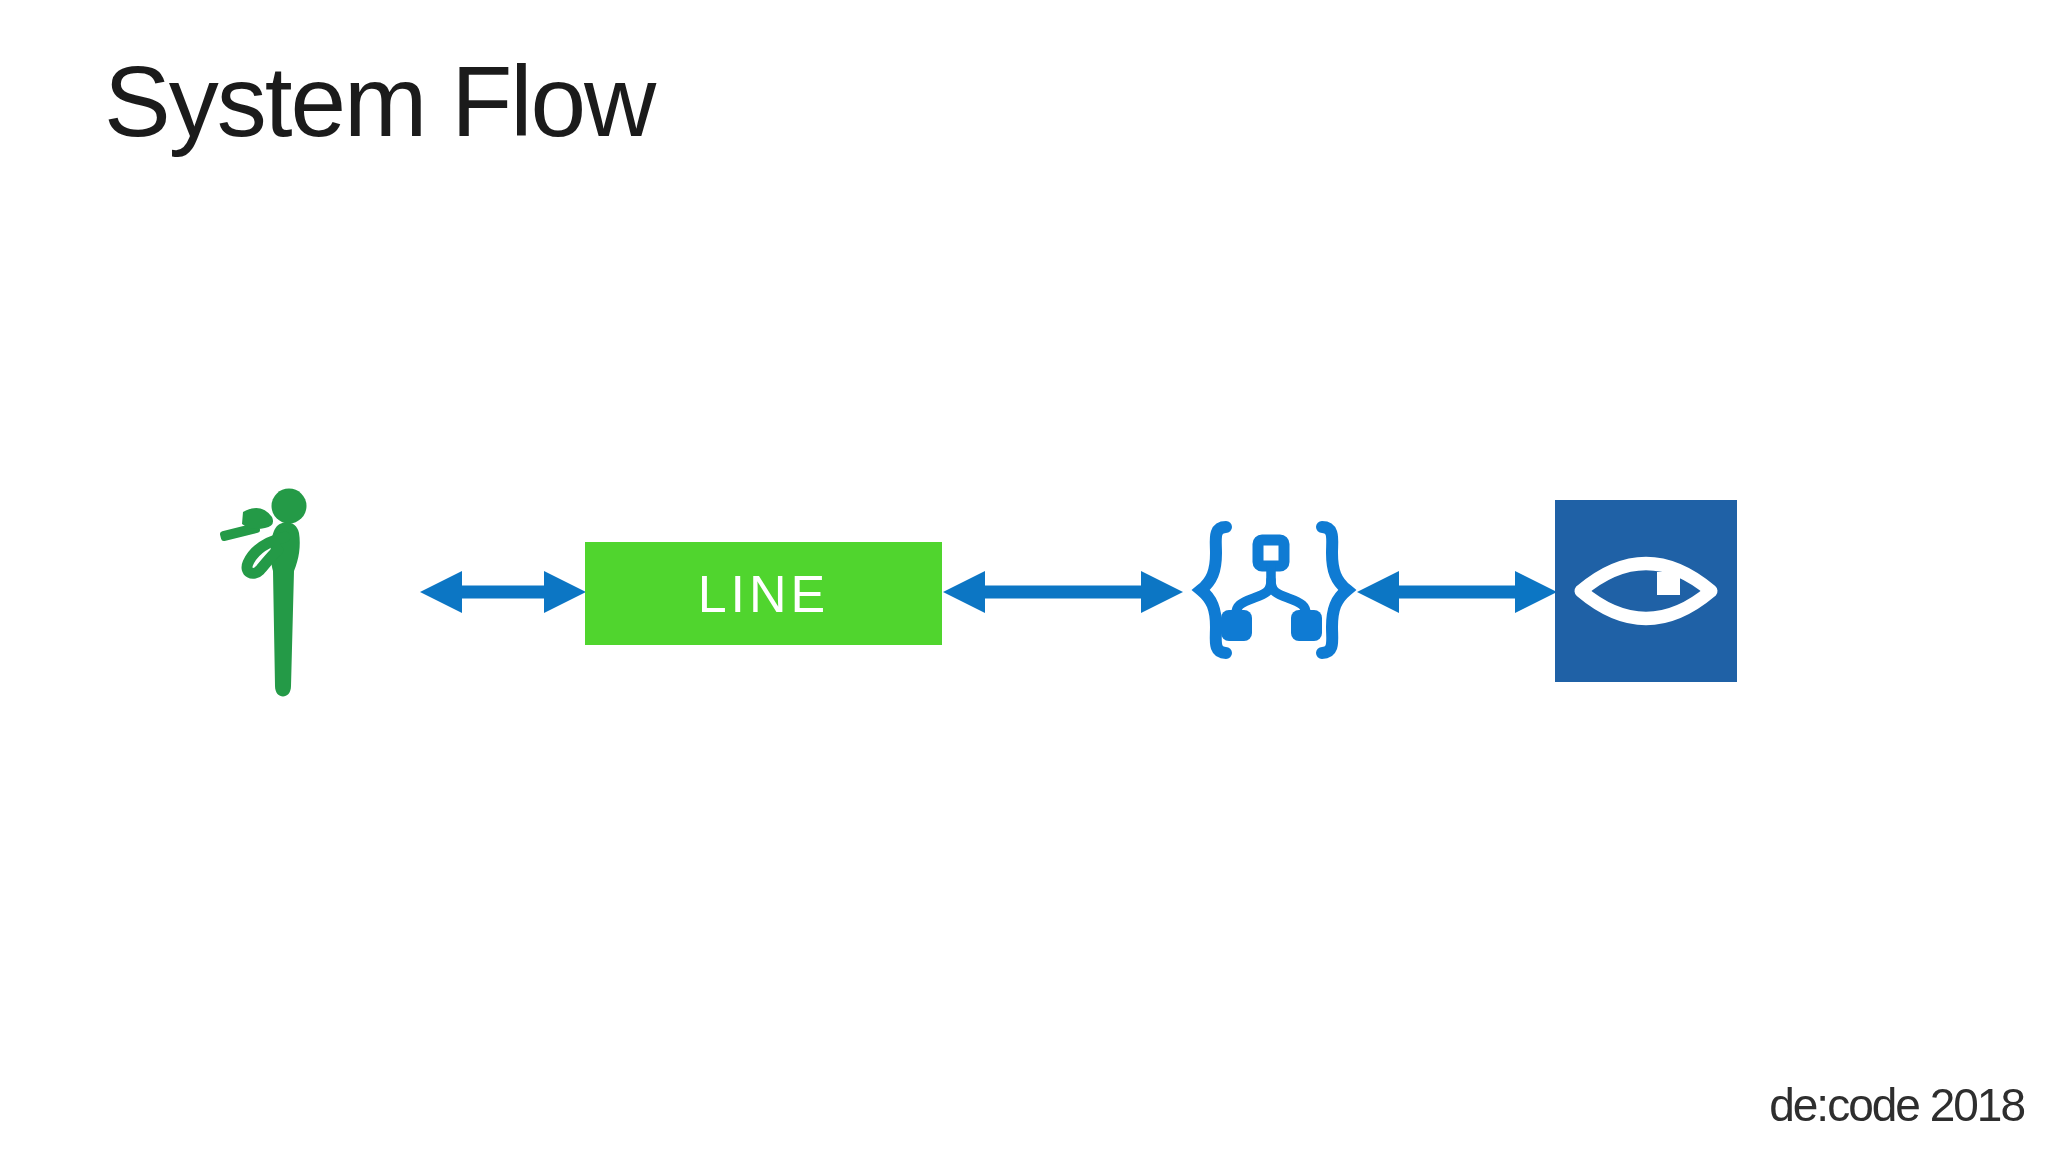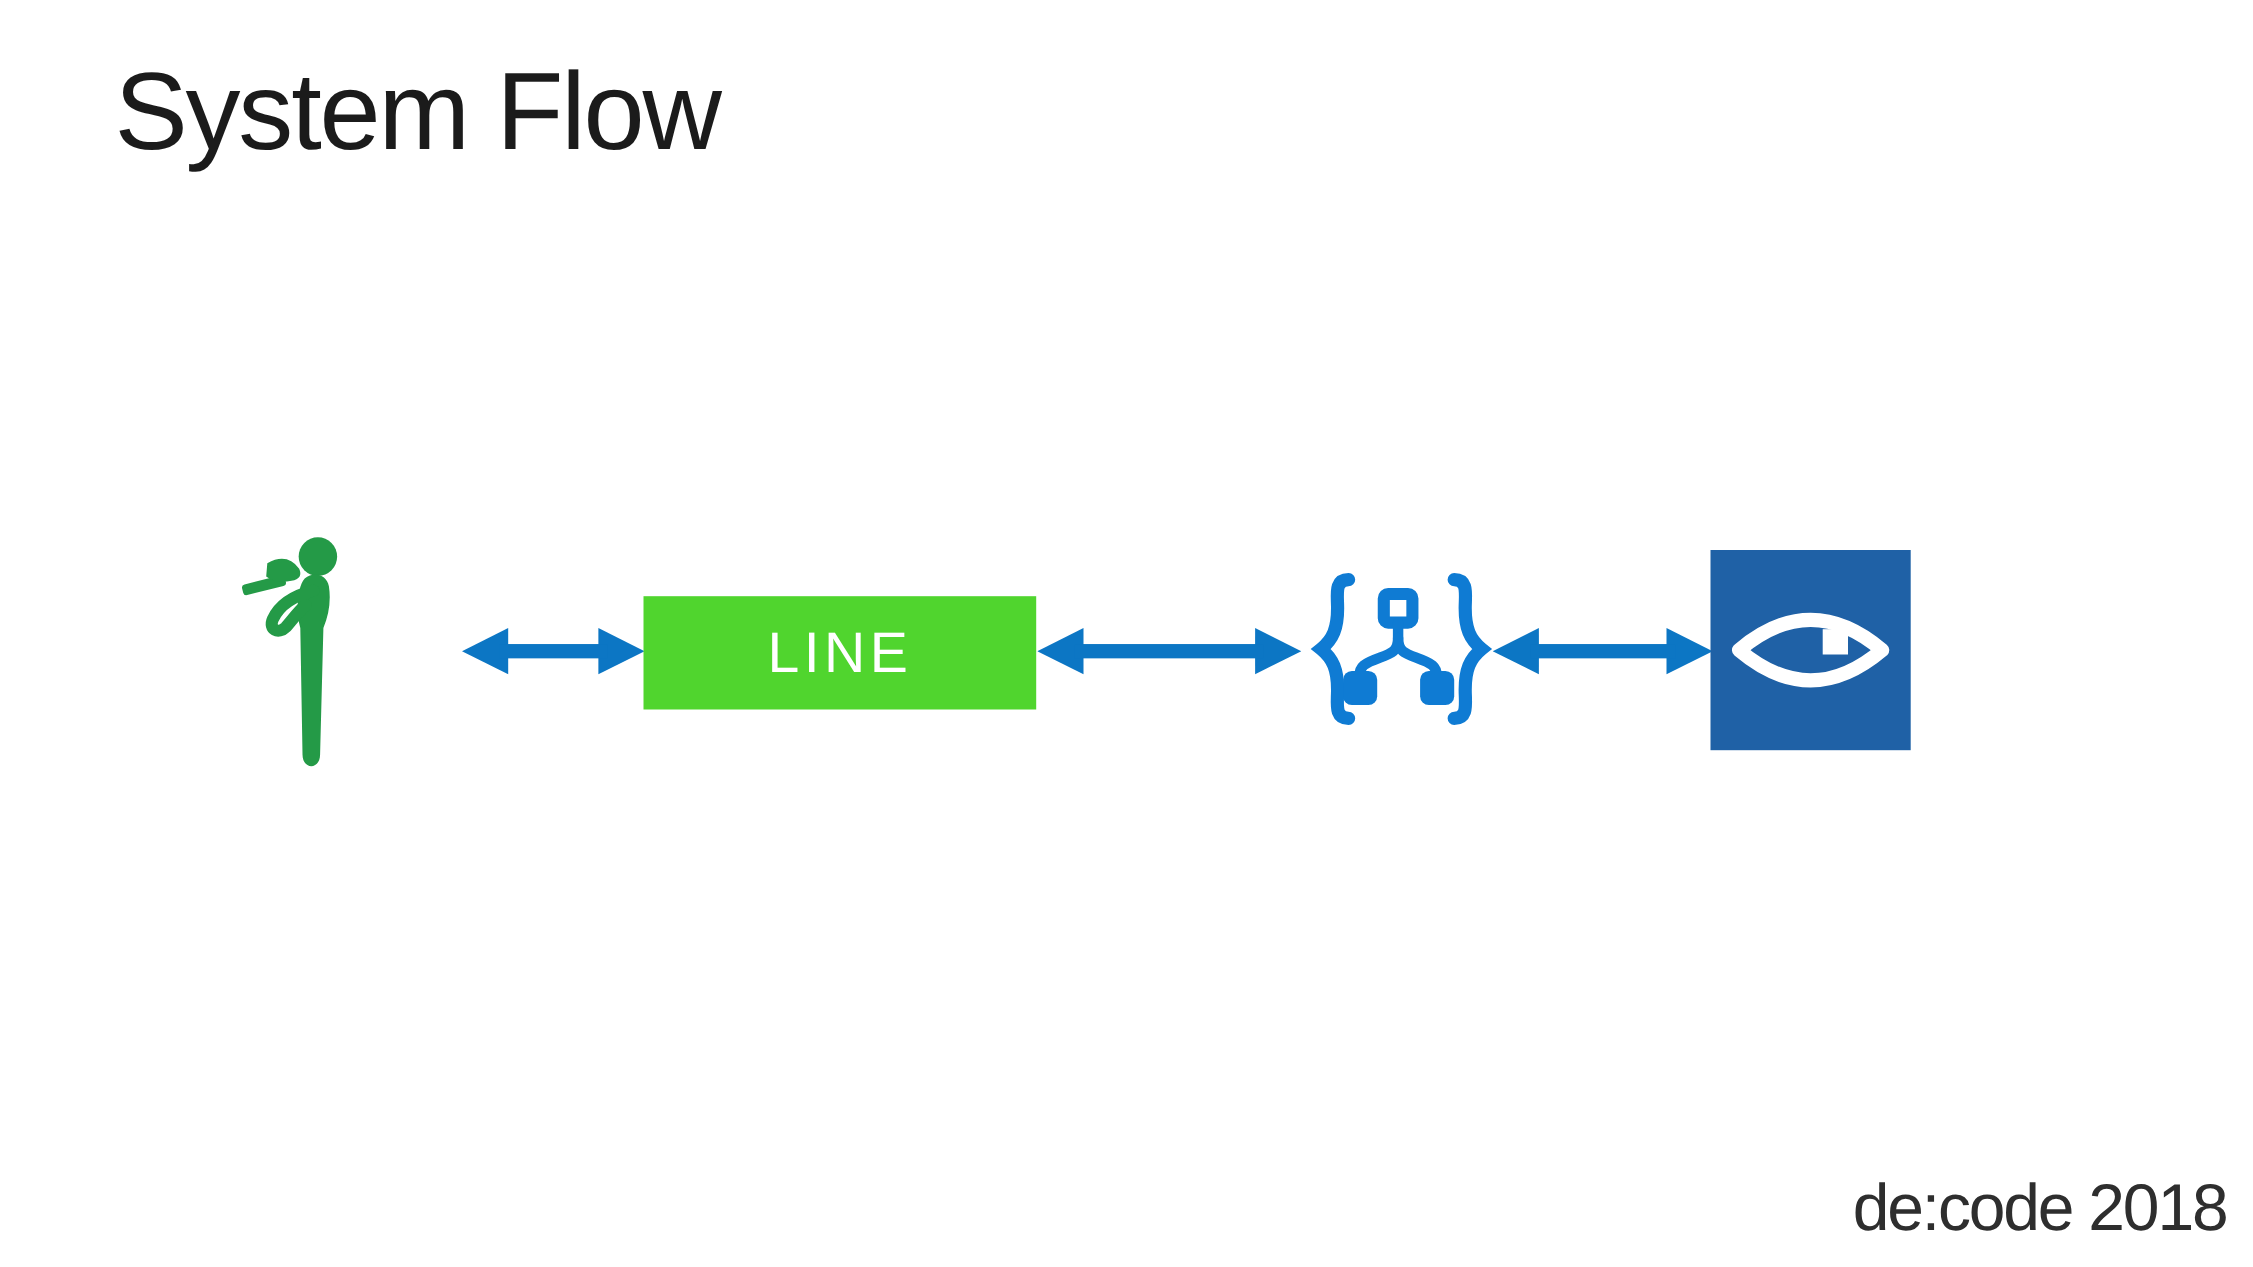--- a/index.html
+++ b/index.html
@@ -14,21 +14,21 @@
   .slide-title {
     position: absolute; left: 72px; top: 36px;
     margin: 0;
     font-size: 100px; font-weight: 100; letter-spacing: -2px;
     color: #1b1b1b; line-height: 1.3;
     font-family: "Liberation Sans", sans-serif;
   }
 
   .slide-footer {
     position: absolute; right: 24px; bottom: 24px;
-    font-size: 60px; font-weight: 100; letter-spacing: -2px;
+    font-size: 46px; font-weight: 100; letter-spacing: -2px;
     color: #2e2e2e; line-height: 1;
     font-family: "Liberation Sans", sans-serif;
   }
 
   .node, .arrow { position: absolute; display: block; }
 
   .person-node   { left: 215px;  top: 470px; width: 130px; height: 250px; }
   .arrow-1       { left: 420px;  top: 568px; }
   .line-node     { left: 585px;  top: 542px; width: 357px; height: 103px;
                    display: flex; align-items: center; justify-content: center; }

